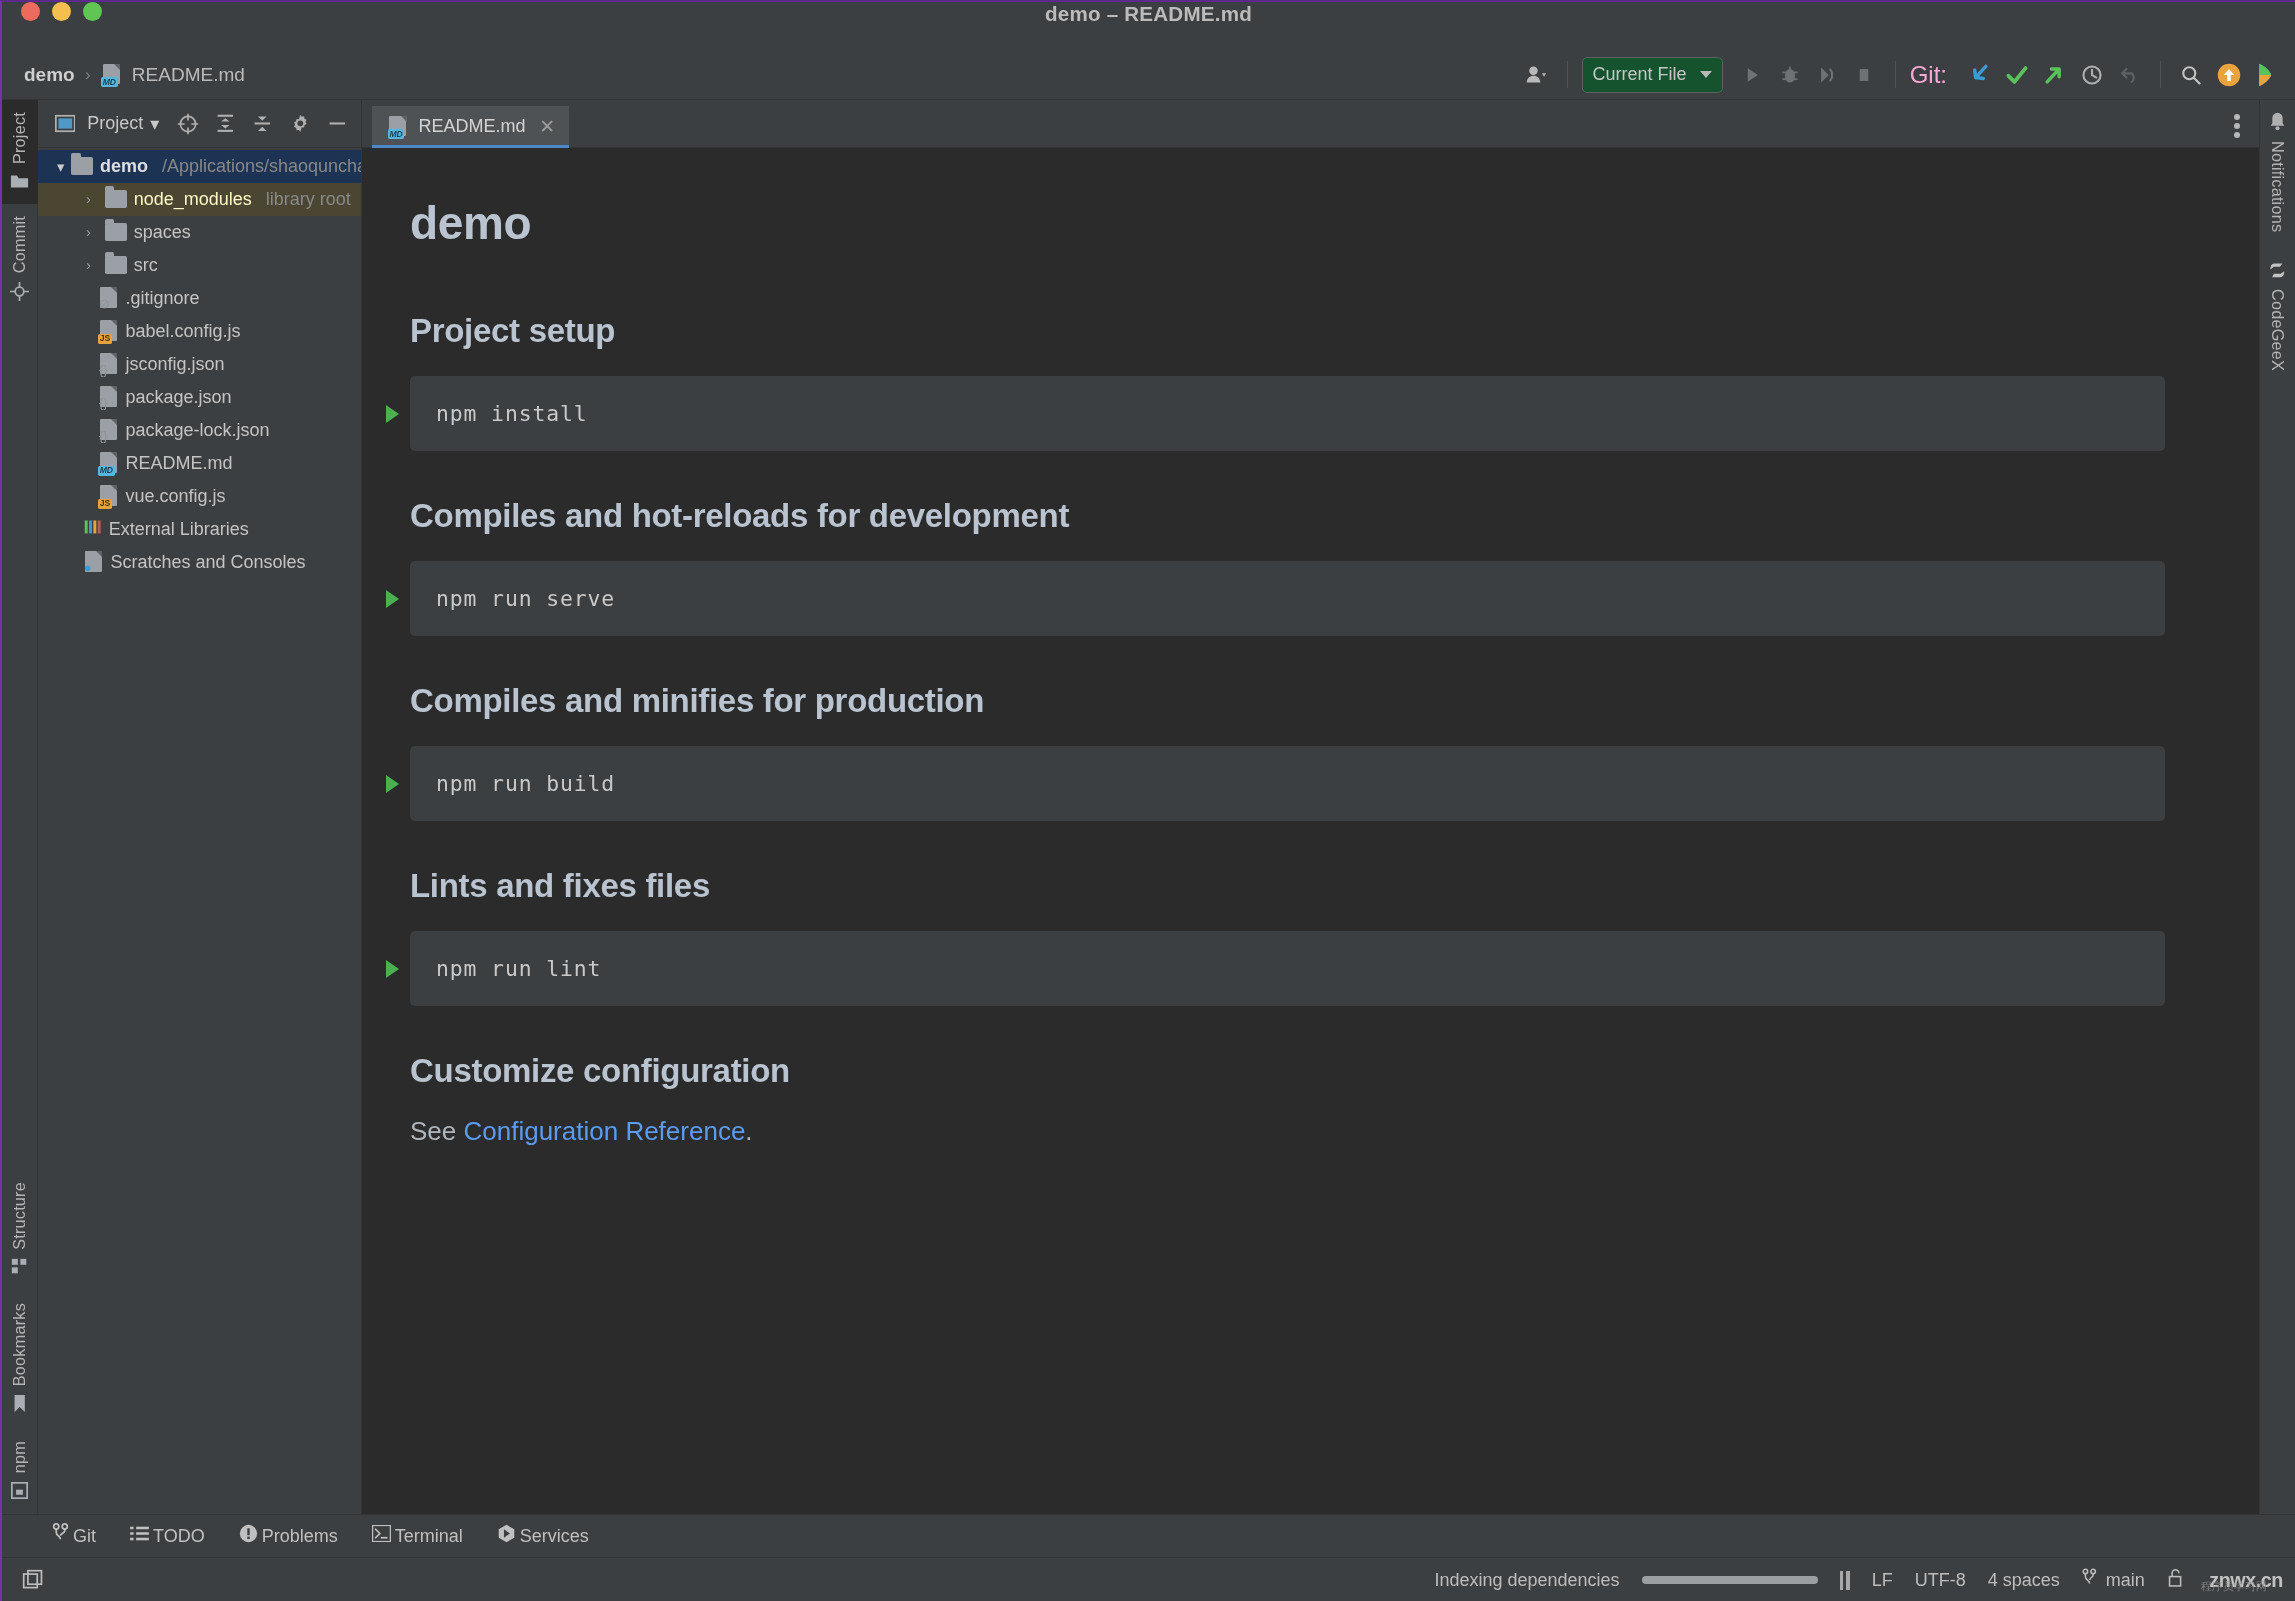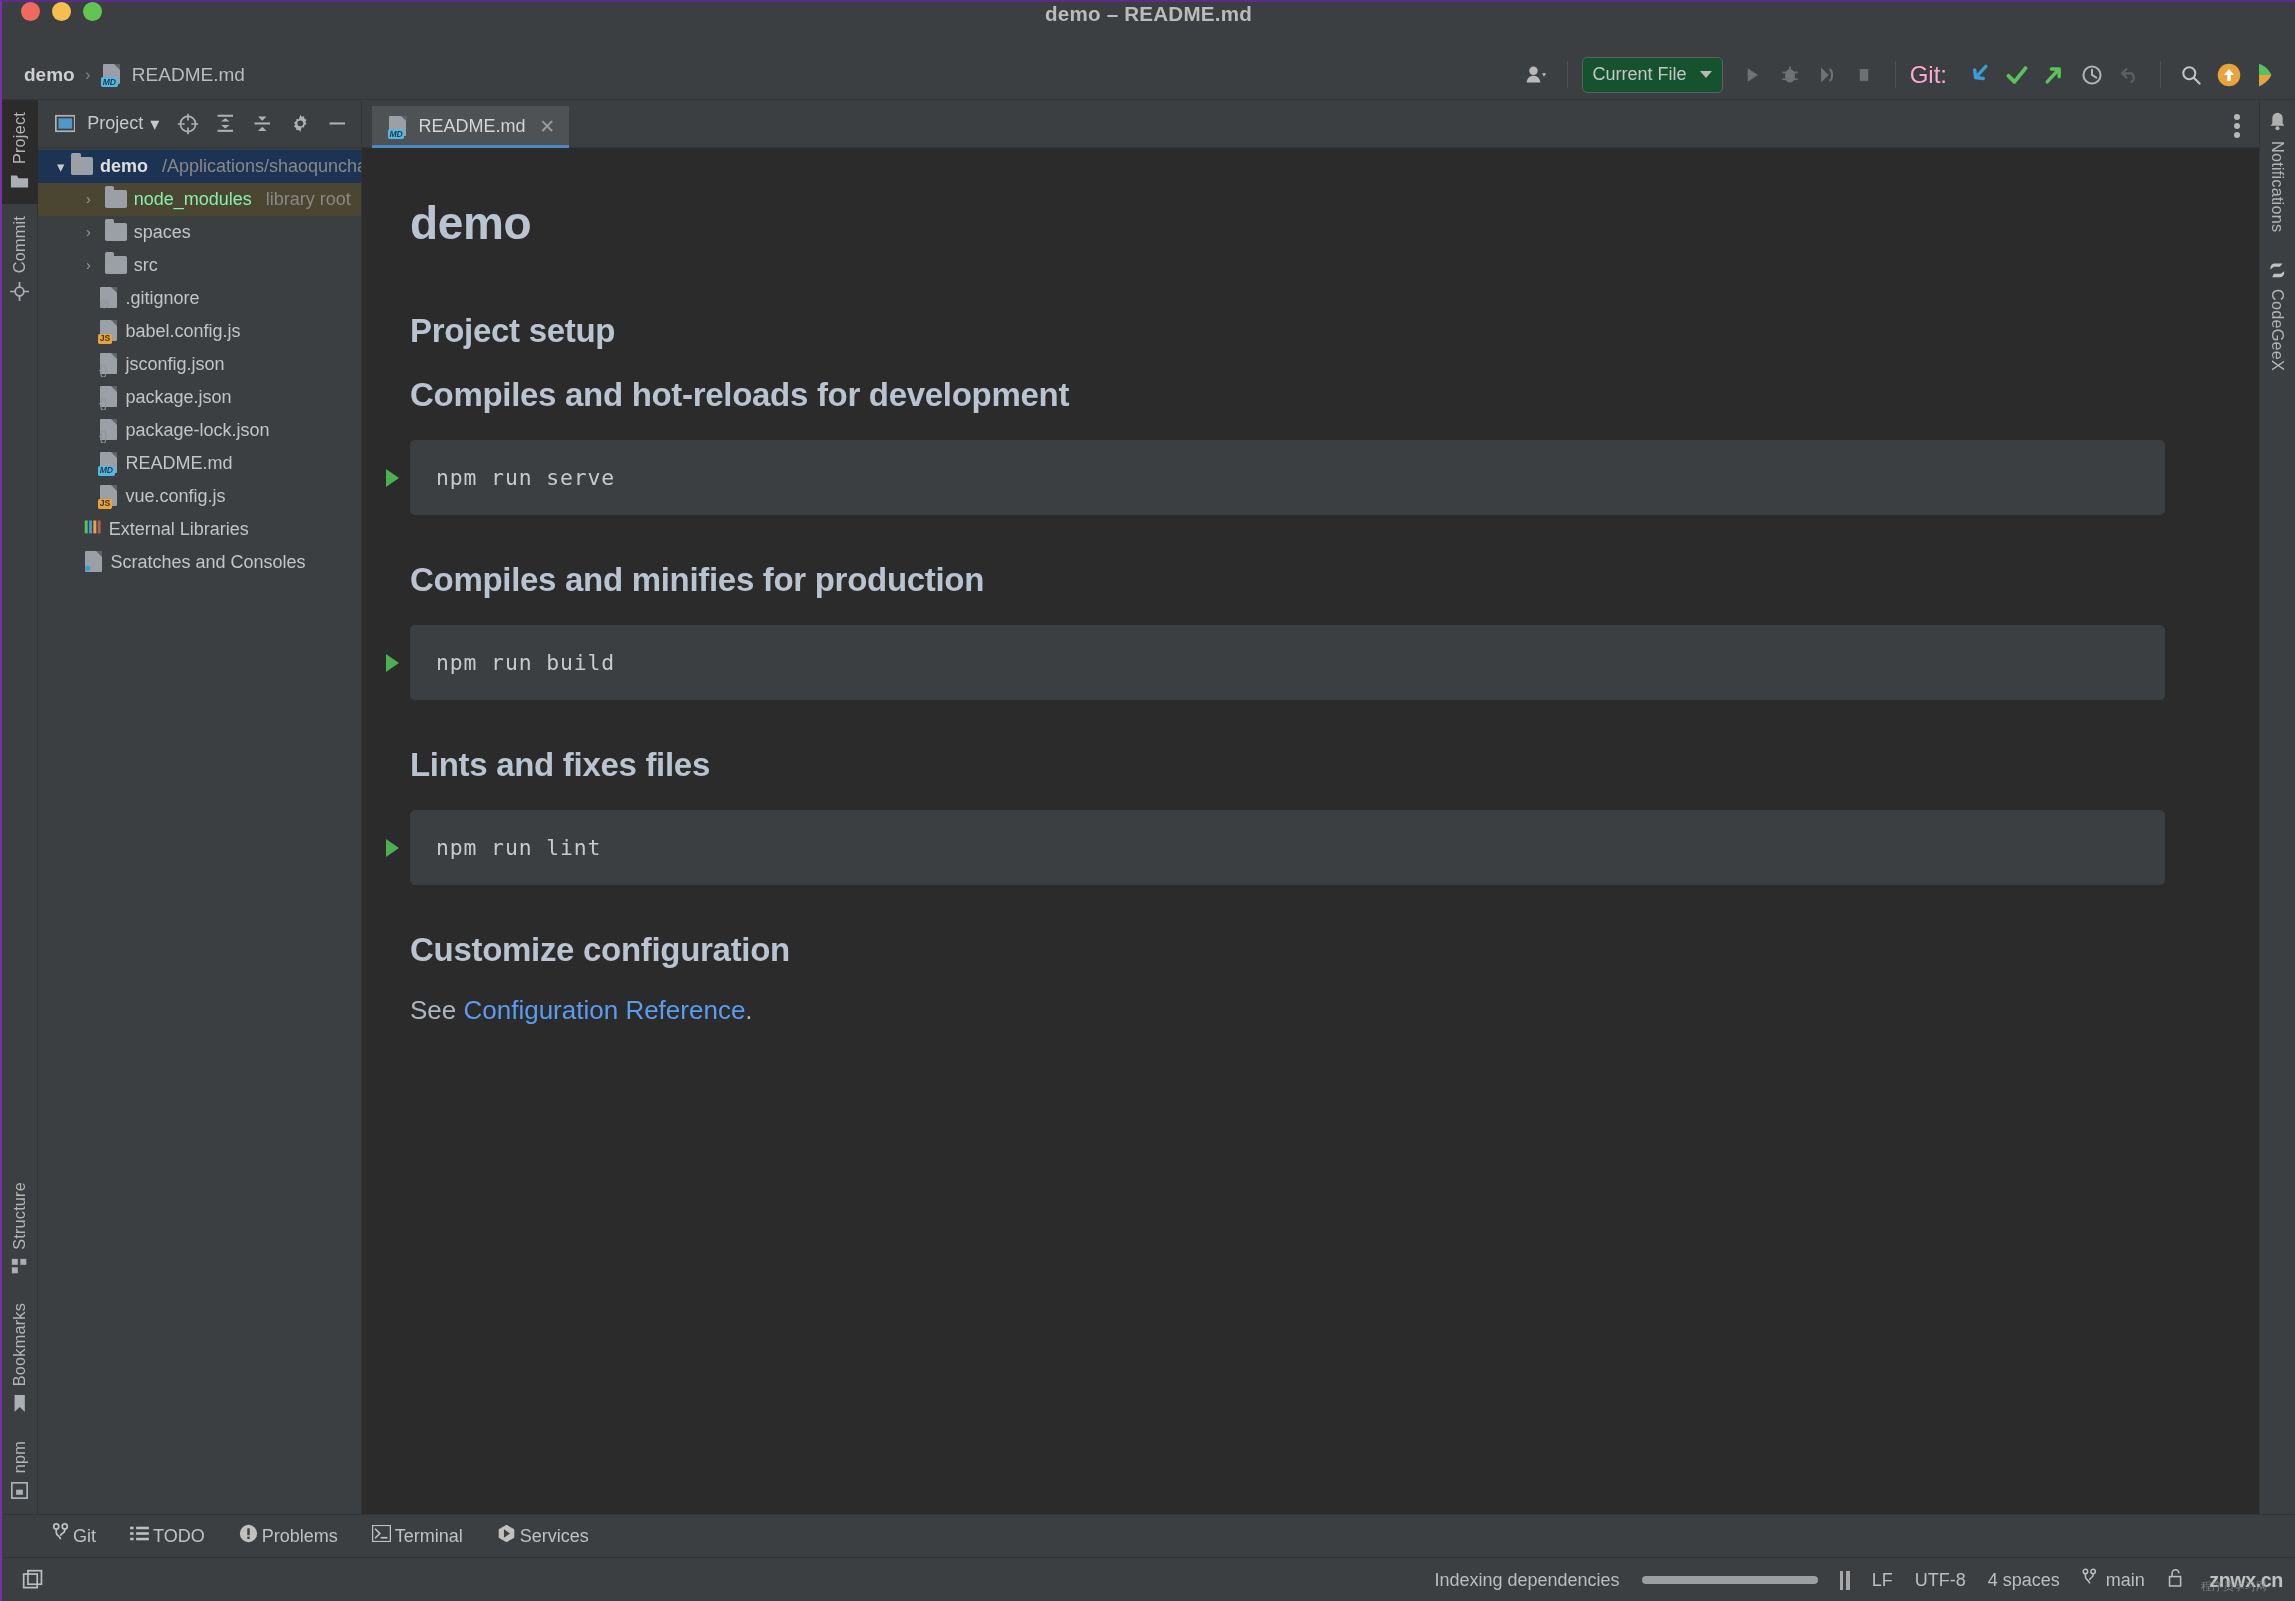--- a/index.html
+++ b/index.html
@@ -124,21 +124,21 @@
   }
   .node.sel { background: #1c3354; }
   .node.lib { background: #4b4632; }
   .node .arrow {
     width: 19px; display: flex; align-items: center; justify-content: center;
     color: #9a9a9a; font-size: 14.6px;
   }
   .node .arrow.down { color: #cacaca; }
   .node .nm { }
   .node .nm.bold { font-weight: bold; color: #dedede; }
-  .node .nm.yellowish { color: #86efac; }
+  .node .nm.yellowish { color: #fef9c3; }
   .node .hint { color: #888888; margin-left: 6.9px; }
   .indent-1 { padding-left: 19px; }
   .indent-2 { padding-left: 41px; }
   .indent-2-noarrow { padding-left: 60px; }
 
   
   .fico { position: relative; width: 20.6px; height: 22px; flex: 0 0 20.6px; }
   .fico .sheet {
     position: absolute; left: 1.7px; top: 0; width: 17px; height: 20.6px;
     background: #9aa0a6; border-radius: 0.9px;
@@ -611,20 +611,24 @@
           <span class="dot3"></span>
             <span class="dot3"></span>
             <span class="dot3"></span>
         </div>
       </div>
 
       <div class="preview">
         <div class="md-h1">demo</div>
 
         <div class="md-h2">Project setup</div>
+        <div class="code-wrap">
+          <span class="run-arrow"></span>
+          <div class="codeblock">npm install</div>
+        </div>
 
         <div class="md-h2">Compiles and hot-reloads for development</div>
         <div class="code-wrap">
           <span class="run-arrow"></span>
           <div class="codeblock">npm run serve</div>
         </div>
 
         <div class="md-h2">Compiles and minifies for production</div>
         <div class="code-wrap">
           <span class="run-arrow"></span>

